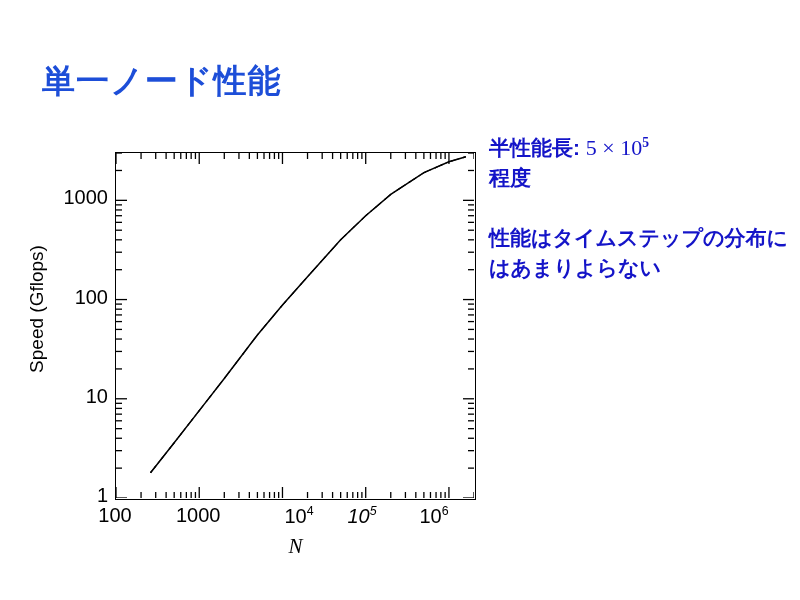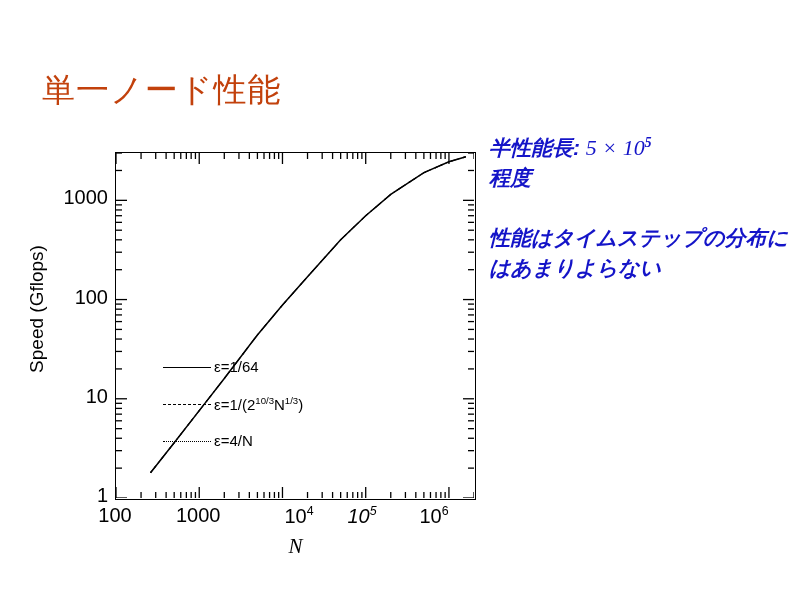--- a/index.html
+++ b/index.html
@@ -12,24 +12,24 @@
     height: 600px;
     position: relative;
     overflow: hidden;
     font-family: "Liberation Sans", sans-serif;
   }
 
   
   #slide-title {
     position: absolute;
     left: 42px;
-    top: 72px;
+    top: 63px;
     font-size: 33px;
-    font-weight: normal;
-    color: #c2410c;
+    font-weight: bold;
+    color: #1d4ed8;
     letter-spacing: 1px;
     white-space: nowrap;
     line-height: 1.1;
   }
 
   
   #figure {
     position: absolute;
     left: 0px;
     top: 130px;
@@ -155,21 +155,21 @@
   #notes {
     position: absolute;
     left: 489px;
     top: 132px;
     width: 305px;
     color: #1414c8;
     font-weight: bold;
     font-size: 21px;
     line-height: 1.42;
   }
-  .note-block { margin-bottom: 18px; font-style: italic; }
+  .note-block { margin-bottom: 18px; }
   #note-0 { margin-bottom: 30px; }
   #note-1 { margin-bottom: 64px; }
   .note-block sup { font-size: 0.62em; vertical-align: super; font-weight: bold; }
   .mathy {
     font-family: "Liberation Serif", serif;
     font-weight: normal;
     font-size: 22px;
   }
 </style>
 </head>
@@ -340,40 +340,20 @@
       <div class="xlabel" style="left: 0px;">100</div>
       <div class="xlabel" style="left: 83.2359px;">1000</div>
       <div class="xlabel" style="left: 184px;"><span>10</span><sup>4</sup></div>
       <div class="xlabel" style="left: 247px; font-style: italic;"><span>10</span><sup>5</sup></div>
       <div class="xlabel" style="left: 319px;"><span>10</span><sup>6</sup></div>
     </div>
 
   <div id="y-axis-title">Speed (Gflops)</div>
   <div id="x-axis-title">N</div>
 
-  <div id="legend">
-      <div class="legend-row">
-        <div class="legend-sample solid">
-          <div class="ln"></div>
-        </div>
-        <div class="legend-text">ε=1/64</div>
-      </div>
-      <div class="legend-row">
-        <div class="legend-sample dashed">
-          <div class="ln"></div>
-        </div>
-        <div class="legend-text">ε=1/(2<sup>10/3</sup>N<sup>1/3</sup>)</div>
-      </div>
-      <div class="legend-row">
-        <div class="legend-sample dotted">
-          <div class="ln"></div>
-        </div>
-        <div class="legend-text">ε=4/N</div>
-      </div>
-    </div>
 </div>
 
 <div id="notes">
 
   <div class="note-block" id="note-0">
     <span>半性能長: </span><span class="mathy"><span>5 × 10</span><sup>5</sup></span><br>
     <span>程度</span>
   </div>
 
   <div class="note-block" id="note-1">性能はタイムステップの分布にはあまりよらない</div>

